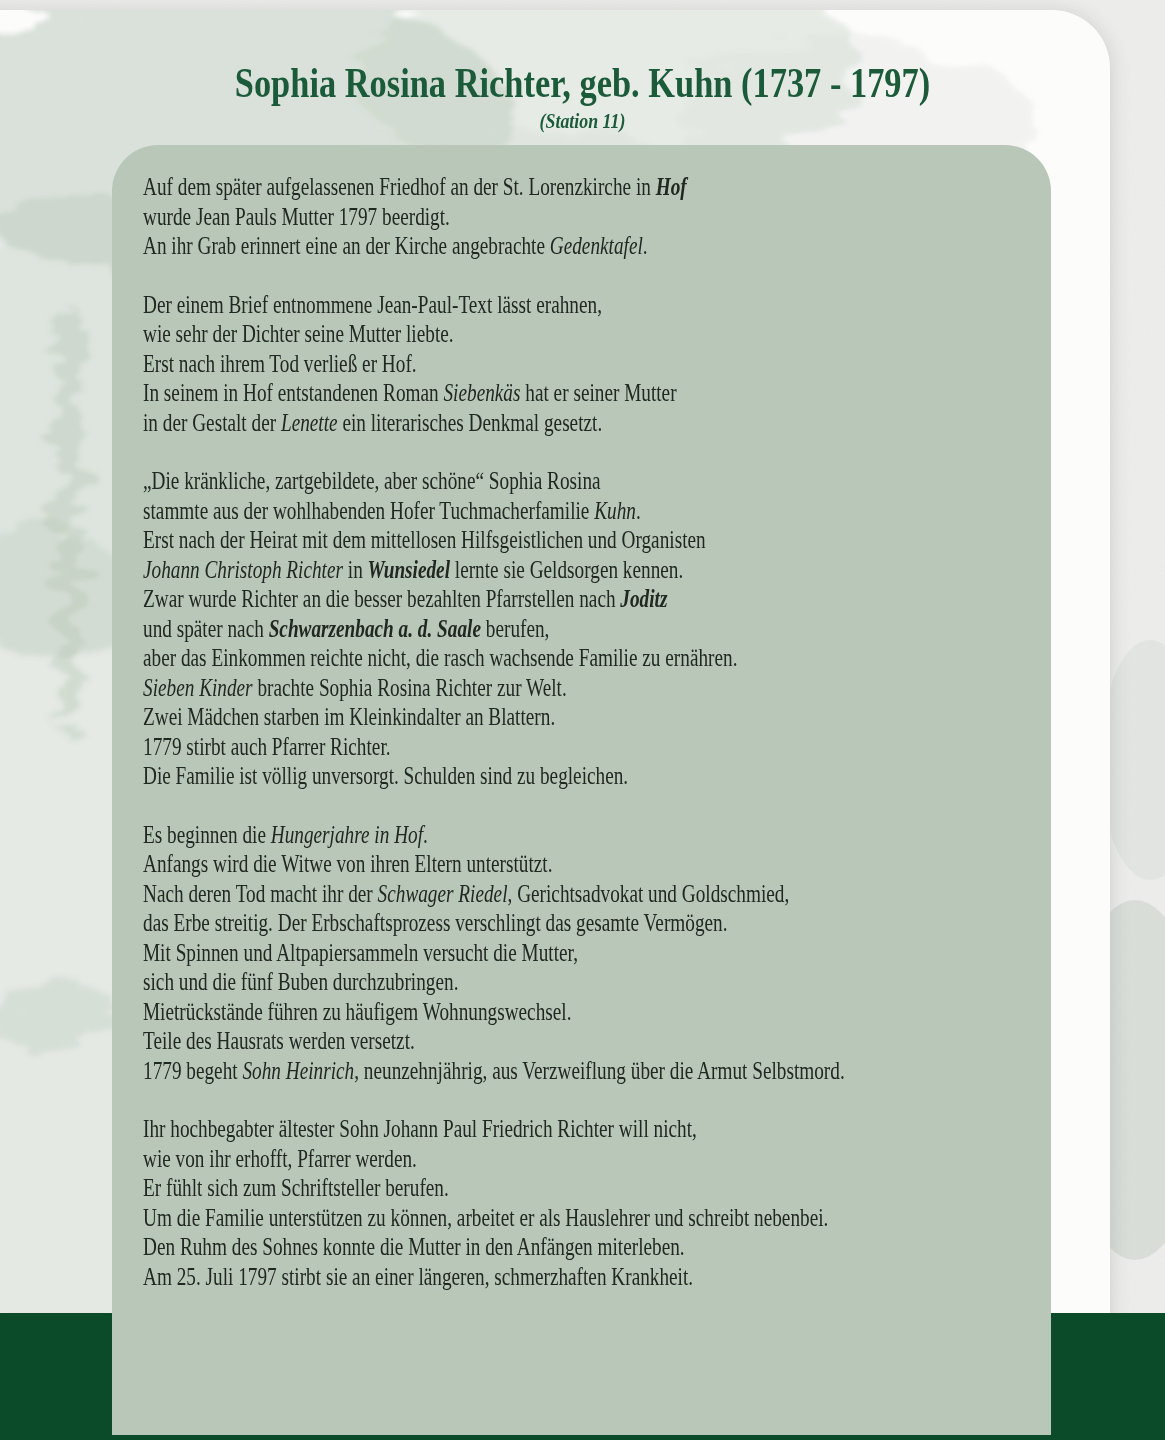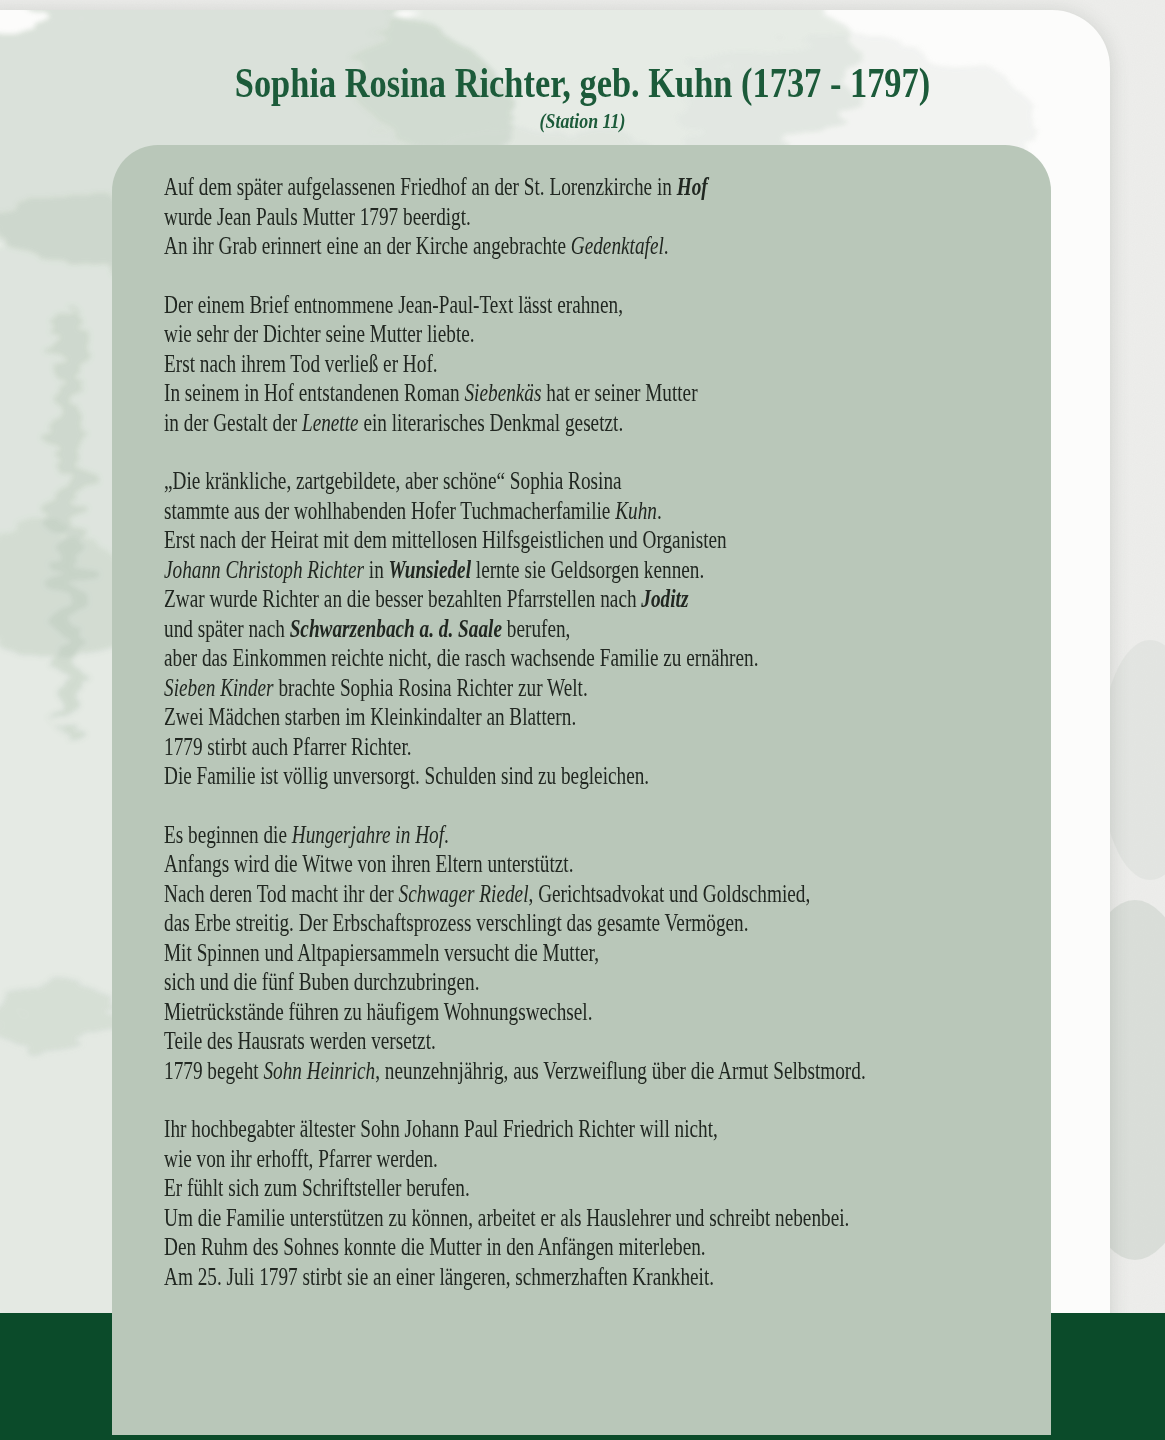--- a/index.html
+++ b/index.html
@@ -41,21 +41,21 @@
   .page-subtitle{
     font-size:21px;font-style:italic;font-weight:600;
     margin-top:2px;
     transform:scaleX(0.85);transform-origin:50% 50%;
   }
   .content-panel{
     position:absolute;left:112px;top:145px;width:939px;bottom:0;
     background:var(--panel);
     border-radius:46px 46px 0 0;
     z-index:2;
-    padding:27px 0 0 52px;
+    padding:27px 0 0 31px;
   }
   .panel-text{
     color:var(--text);
     font-size:25.5px;
     transform:scaleX(0.755);transform-origin:top left;
   }
   .para{margin-bottom:29px;}
   .line{white-space:nowrap;height:29.5px;line-height:29.5px;}
   .line .i{font-style:italic;}
   .line .bi{font-style:italic;font-weight:bold;}

